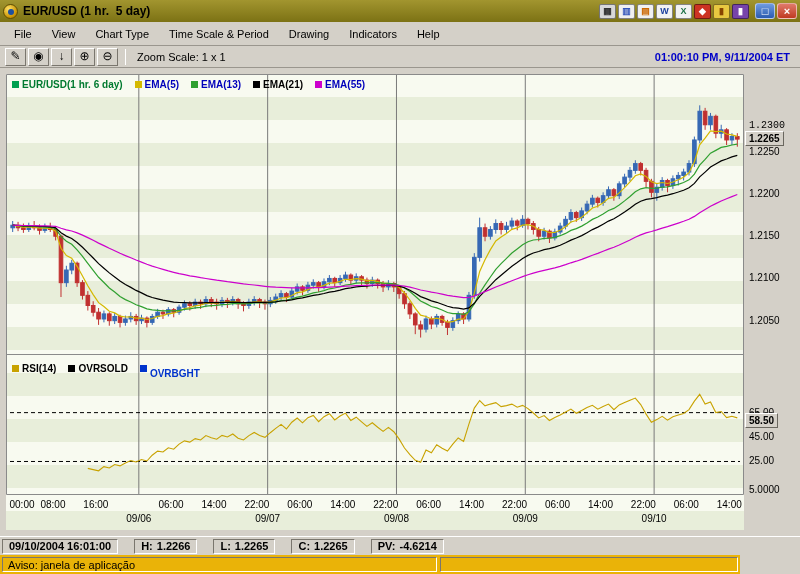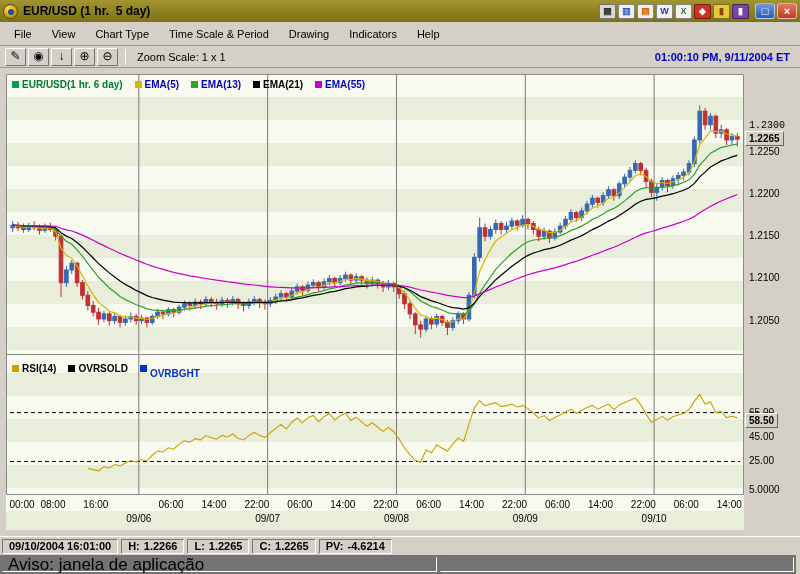--- a/index.html
+++ b/index.html
@@ -46,26 +46,26 @@
   .legend .li{display:flex;align-items:center}
   .y-axis{position:absolute;left:744px;top:6px;width:56px;height:456px;font-size:10px;color:#000}
   .y-axis .tick{position:absolute;left:5px;line-height:11px}
   .y-axis .cur-box{position:absolute;left:1px;background:#d4d0c8;border:1px solid;
     border-color:#fff #6a675f #6a675f #fff;padding:1px 3px;font-size:10px;font-weight:bold;line-height:11px}
 
   
   .status-bar{position:absolute;left:0;top:536px;width:800px;height:19px;background:#d4d0c8;
     border-top:1px solid #fff;display:flex;align-items:center;font-size:11px;font-weight:bold;padding-left:2px}
   .panel{border:1px solid;border-color:#7a766e #fff #fff #7a766e;height:15px;display:flex;
-    align-items:center;padding:0 6px;margin-right:3px;white-space:nowrap}
+    align-items:center;padding:0 6px;margin-right:16px;white-space:nowrap}
   .panel .lab{margin-right:4px}
 
   
-  .footer{position:absolute;left:0;top:555px;width:796px;height:19px;background:#737373;display:flex;
-    align-items:center;font-size:17px;padding:1px 2px;gap:3px}
+  .footer{position:absolute;left:0;top:555px;width:740px;height:19px;background:#eab308;display:flex;
+    align-items:center;font-size:11px;padding:1px 2px;gap:3px}
   .fpanel{border:1px solid;border-color:#7a766e #fff #fff #7a766e;height:15px;display:flex;
     align-items:center;padding:0 5px;white-space:nowrap}
   .fpanel.main{width:435px}
   .fpanel.rest{flex:1}
 </style>
 </head>
 <body>
 
 <div class="window">
 

